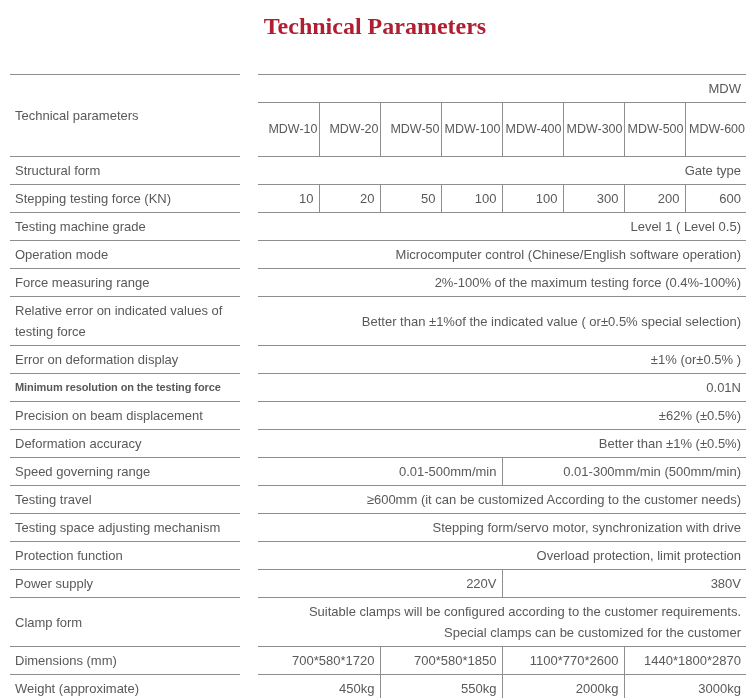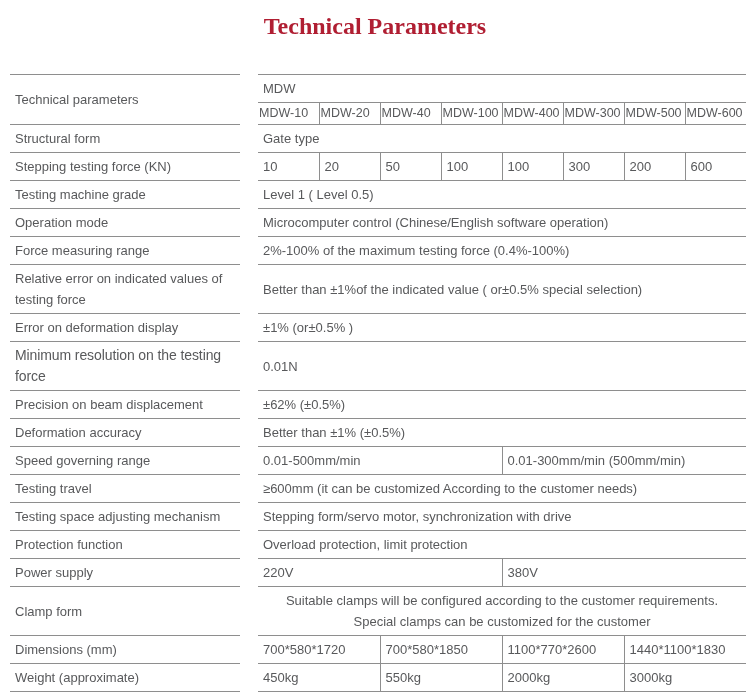--- a/index.html
+++ b/index.html
@@ -40,32 +40,32 @@
   td {
     padding: 3px 5px;
     line-height: 21px;
     vertical-align: middle;
     overflow: hidden;
   }
   td.lbl {
     text-align: left;
     border-bottom: 1px solid var(--border);
   }
-  td.lbl.condensed { font-size: 14px; letter-spacing: -0.1px; }
+  td.lbl.condensed { font-size: 11px; letter-spacing: -0.1px; font-weight: bold; }
   td.gap { border: none; padding: 0; }
   td.dat {
-    text-align: left;
+    text-align: right;
     border-bottom: 1px solid var(--border);
     border-left: 1px solid var(--border);
   }
   td.dat.first { border-left: none; }
-  td.dat.left  { text-align: center; }
+  td.dat.left  { text-align: right; }
   tr.hdr-top td.lbl,
   tr.hdr-top td.dat { border-top: 1px solid var(--border); }
-  td.mdl { font-size: 12.5px; padding: 0 1px; }
+  td.mdl { font-size: 12.5px; padding: 16px 1px; }
 </style>
 </head>
 <body>
 
 <h1 class="title">Technical Parameters</h1>
 
 <table class="spec">
   <colgroup>
     <col class="c-label">
     <col class="c-gap">
@@ -80,21 +80,21 @@
   </colgroup>
   <tbody>
     <tr class="hdr-top">
       <td class="lbl" rowspan="2">Technical parameters</td>
       <td class="gap" rowspan="2"></td>
       <td class="dat first" colspan="8">MDW</td>
     </tr>
     <tr>
       <td class="dat first mdl">MDW-10</td>
       <td class="dat mdl">MDW-20</td>
-      <td class="dat mdl">MDW-40</td>
+      <td class="dat mdl">MDW-50</td>
       <td class="dat mdl">MDW-100</td>
       <td class="dat mdl">MDW-400</td>
       <td class="dat mdl">MDW-300</td>
       <td class="dat mdl">MDW-500</td>
       <td class="dat mdl">MDW-600</td>
     </tr>
 
     <tr>
       <td class="lbl">Structural form</td>
       <td class="gap"></td>
@@ -199,21 +199,21 @@
       <td class="gap"></td>
       <td class="dat first left" colspan="8">Suitable clamps will be configured according to the customer requirements. Special clamps can be customized for the customer</td>
     </tr>
 
     <tr>
       <td class="lbl">Dimensions (mm)</td>
       <td class="gap"></td>
       <td class="dat first" colspan="2">700*580*1720</td>
       <td class="dat" colspan="2">700*580*1850</td>
       <td class="dat" colspan="2">1100*770*2600</td>
-      <td class="dat" colspan="2">1440*1100*1830</td>
+      <td class="dat" colspan="2">1440*1800*2870</td>
     </tr>
 
     <tr>
       <td class="lbl">Weight (approximate)</td>
       <td class="gap"></td>
       <td class="dat first" colspan="2">450kg</td>
       <td class="dat" colspan="2">550kg</td>
       <td class="dat" colspan="2">2000kg</td>
       <td class="dat" colspan="2">3000kg</td>
     </tr>

